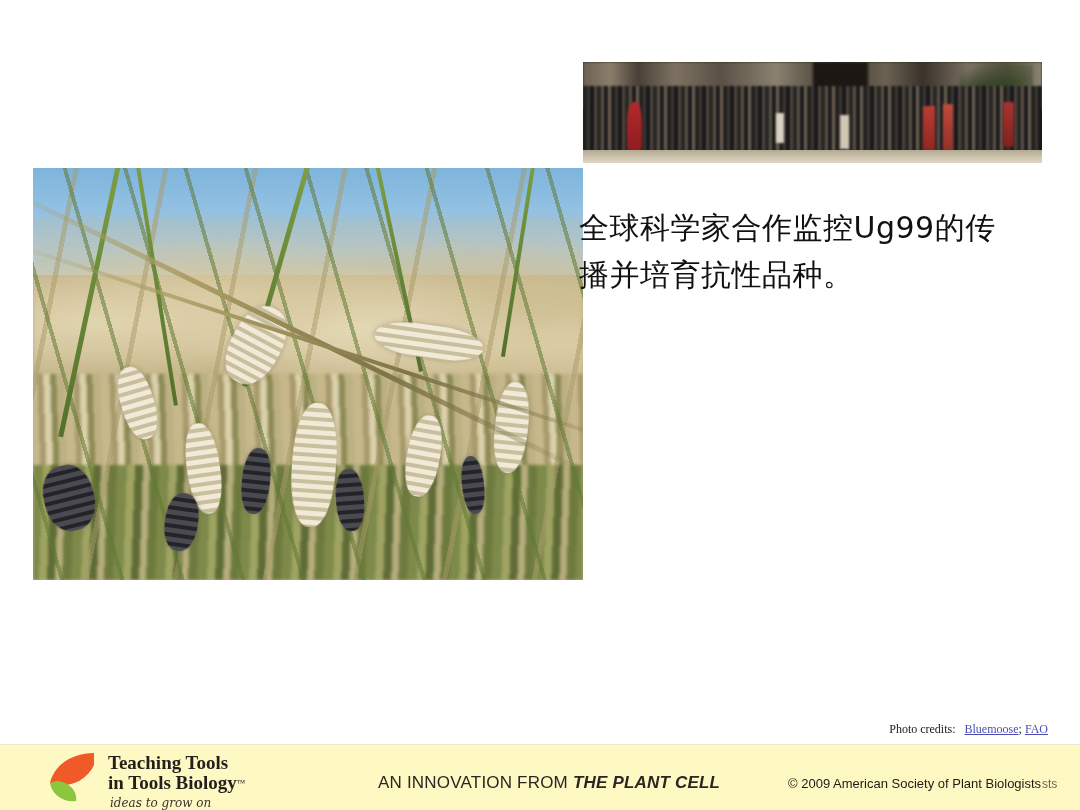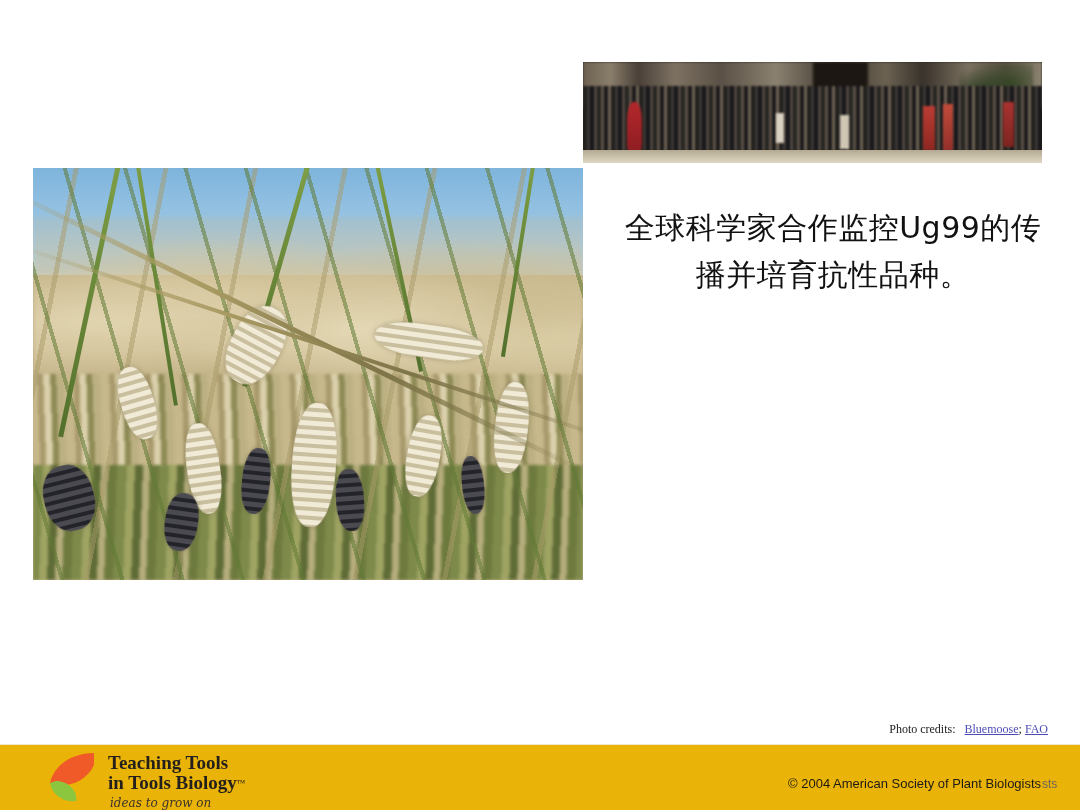--- a/index.html
+++ b/index.html
@@ -244,23 +244,22 @@
   }
   .wf-greenstem.g1 { left: 10%; top: -4%; width: 5px; height: 70%; transform: rotate(12deg); }
   .wf-greenstem.g2 { left: 22%; top: -4%; width: 4px; height: 62%; transform: rotate(-9deg); }
   .wf-greenstem.g3 { left: 44%; top: -4%; width: 5px; height: 58%; transform: rotate(16deg); }
   .wf-greenstem.g4 { left: 66%; top: -4%; width: 4px; height: 54%; transform: rotate(-12deg); }
   .wf-greenstem.g5 { left: 88%; top: -4%; width: 4px; height: 50%; transform: rotate(9deg); }
 
   
   .text-block {
     position: absolute;
-    left: 613px;
+    left: 579px;
     width: 440px;
-    text-align: center;
   }
   .para-black {
     top: 205px;
     font-family: "DejaVu Sans", "Liberation Sans", sans-serif;
     font-size: 30px;
     line-height: 1.55;
     color: #111111;
     letter-spacing: .5px;
   }
   .para-red {
@@ -287,21 +286,21 @@
   .photo-credits .credit-link {
     color: #4b4bb5;
     text-decoration: underline;
   }
 
   
   .footer {
     position: absolute;
     left: 0; right: 0; bottom: 0;
     height: 65px;
-    background: #eab308;
+    background: #fef9c3;
     border-top: 1px solid #efe6d2;
   }
   .footer-logo {
     position: absolute;
     left: 42px;
     top: 4px;
     display: flex;
     align-items: flex-start;
   }
   .logo-mark {
@@ -438,19 +437,20 @@
         <path d="M52 2 C30 2 12 14 8 32 C22 38 44 32 52 14 Z" fill="#ef5a28"></path>
         <path d="M8 32 C10 44 22 52 34 50 C36 40 26 30 14 30 Z" fill="#8cc63f"></path>
       </svg>
       <div class="logo-words">
         <div class="logo-line1">Teaching Tools</div>
         <div class="logo-line2"><span>in Tools Biology</span><span class="logo-tm">™</span></div>
         <div class="logo-tag">ideas to grow on</div>
       </div>
     </div>
 
-
-    <div class="footer-copyright">©  2004 American Society of Plant Biologists</div>
+    <div class="footer-innovation"><span>AN INNOVATION FROM </span><span class="brand">THE PLANT CELL</span></div>
+
+    <div class="footer-copyright">©  2009 American Society of Plant Biologists</div>
 
     <div class="footer-copyright-ghost">sts</div>
   </div>
 
 </div>
 
 </body></html>

